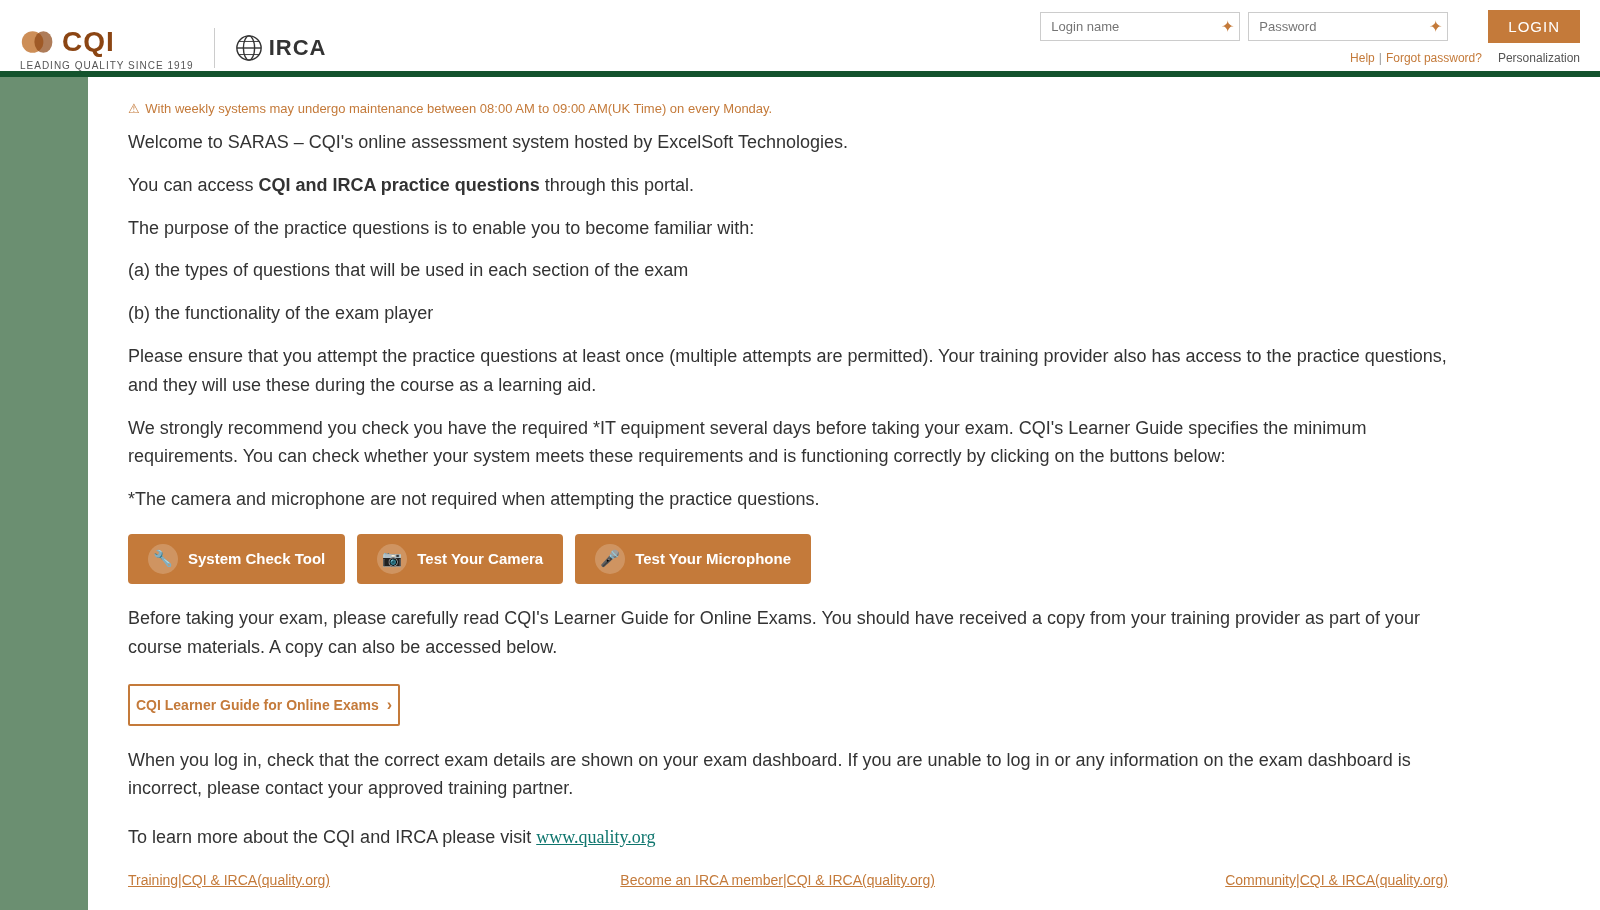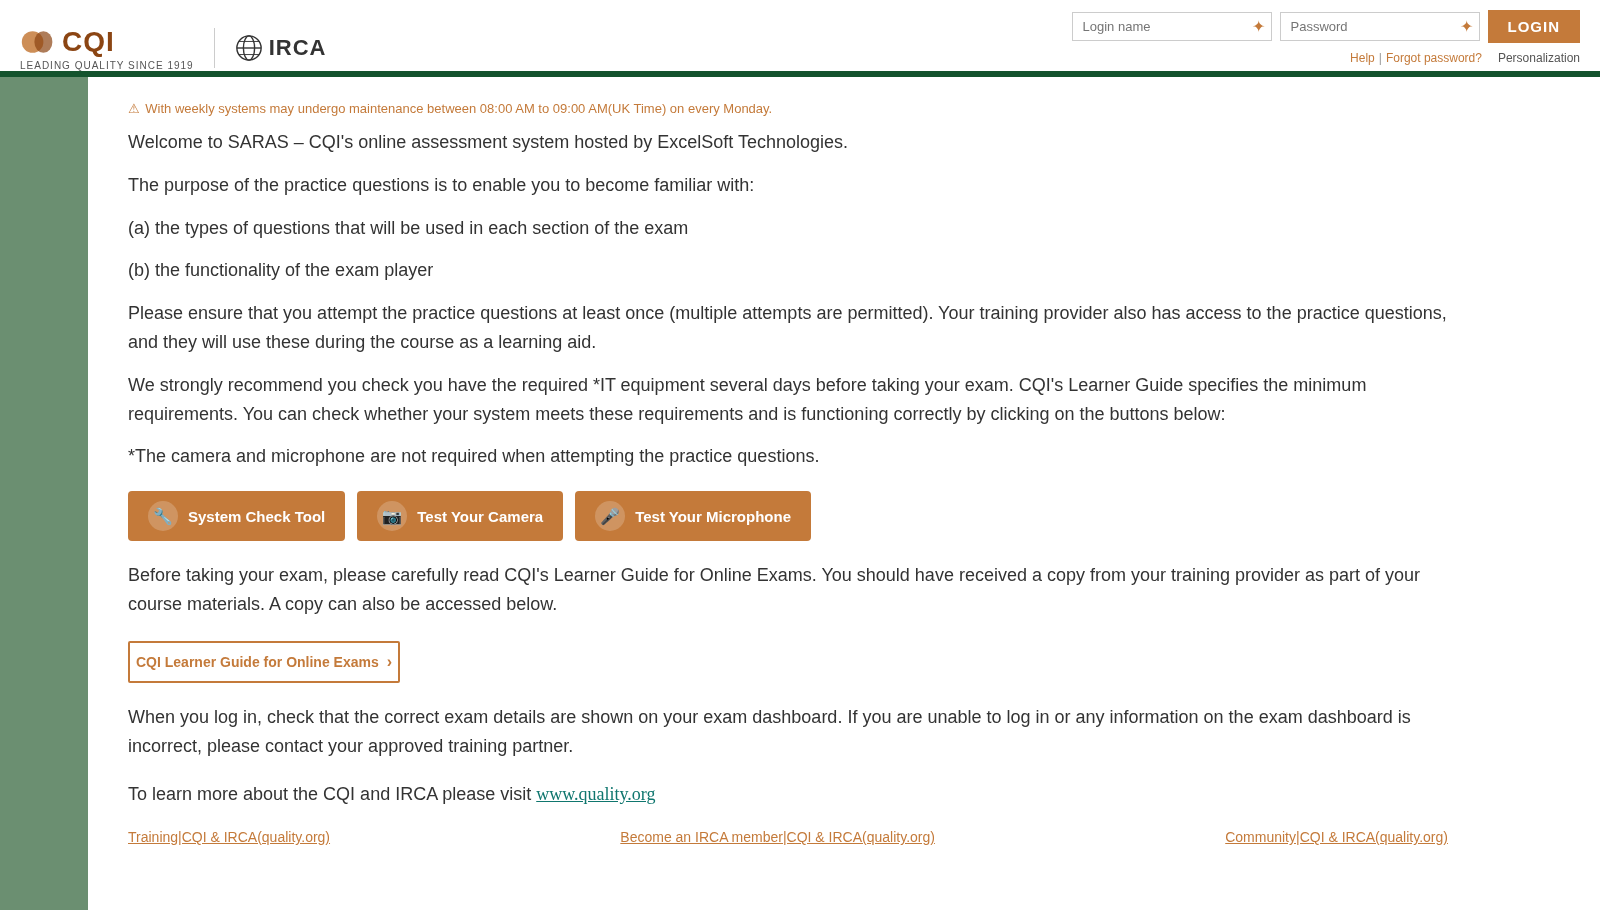--- a/index.html
+++ b/index.html
@@ -73,23 +73,24 @@
       color: #c47a3a;
       font-size: 16px;
       cursor: pointer;
     }
     .login-btn {
       background: #c47a3a;
       color: #fff;
       border: none;
       padding: 8px 20px;
       font-size: 15px;
-      font-weight: bold;
+      font-weight: normal;
       cursor: pointer;
       letter-spacing: 1px;
+      margin-left: 32px;
     }
 
     
     .page-wrapper {
       display: flex;
       min-height: calc(100vh - 68px);
     }
     .sidebar {
       width: 88px;
       background: #6b8f71;
@@ -284,20 +285,23 @@
 
     <div class="alert-banner">
       <span class="warning-icon">⚠</span>
       <span>With weekly systems may undergo maintenance between 08:00 AM to 09:00 AM(UK Time) on every Monday.</span>
     </div>
 
     <div class="content-section">
 
       <p>Welcome to SARAS – CQI's online assessment system hosted by ExcelSoft Technologies.</p>
 
+      <p>
+        <span>You can access </span><strong>CQI and IRCA practice questions</strong><span> through this portal.</span>
+      </p>
 
       <p>The purpose of the practice questions is to enable you to become familiar with:</p>
       <p>(a) the types of questions that will be used in each section of the exam</p>
       <p>(b) the functionality of the exam player</p>
 
       <p>Please ensure that you attempt the practice questions at least once (multiple attempts are permitted). Your training provider also has access to the practice questions, and they will use these during the course as a learning aid.</p>
 
       <p>We strongly recommend you check you have the required *IT equipment several days before taking your exam. CQI's Learner Guide specifies the minimum requirements. You can check whether your system meets these requirements and is functioning correctly by clicking on the buttons below:</p>
 
       <p>*The camera and microphone are not required when attempting the practice questions.</p>

